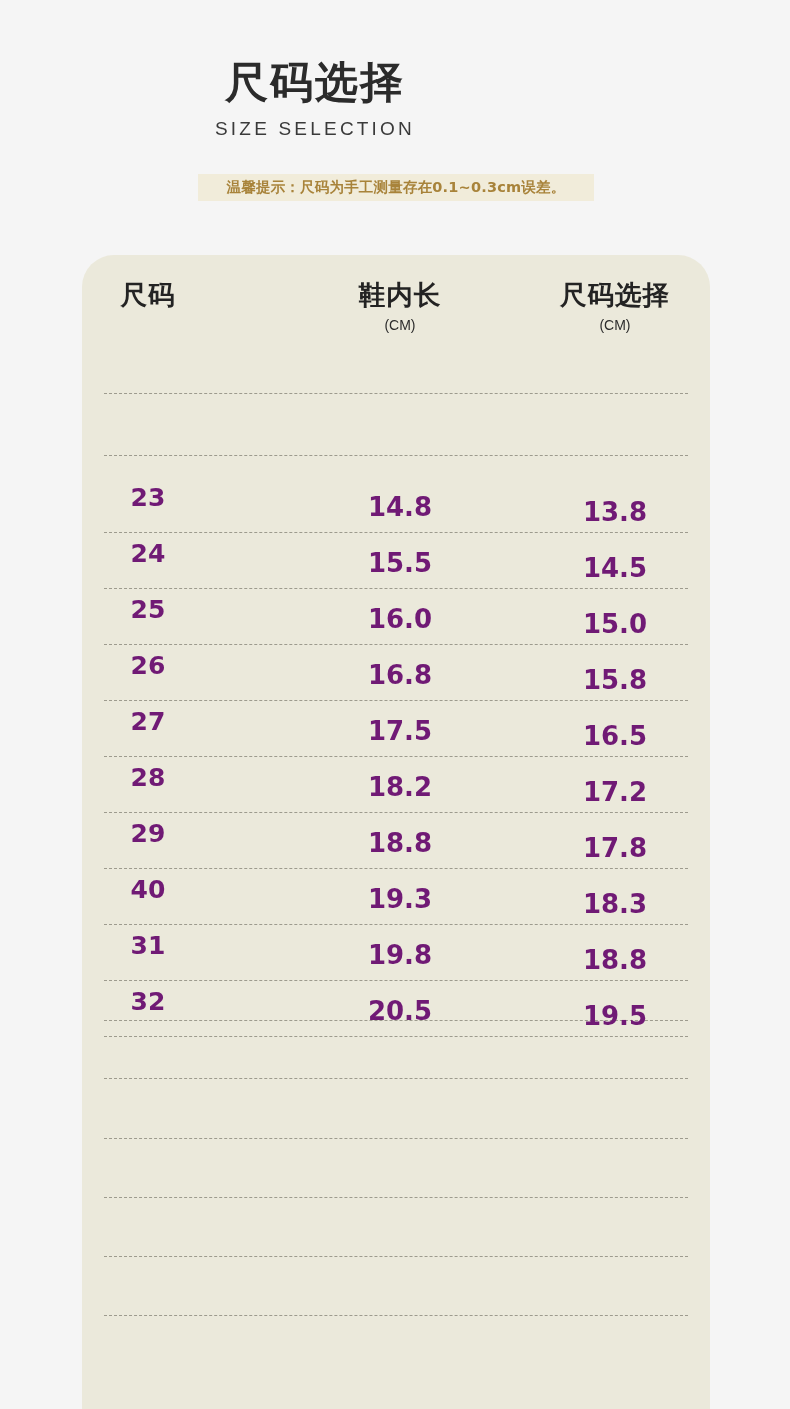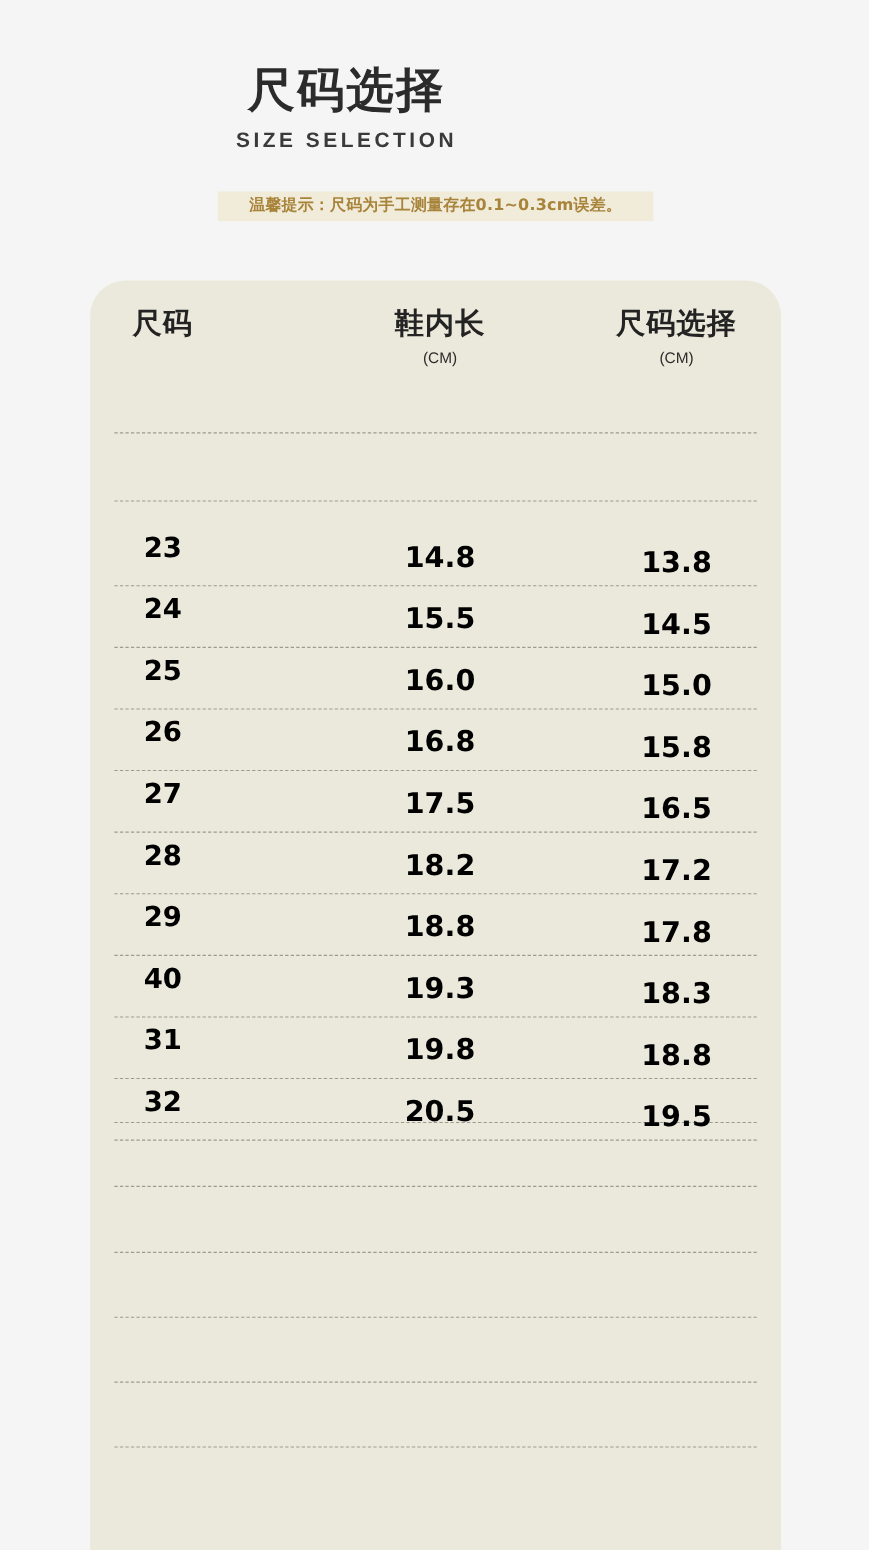--- a/index.html
+++ b/index.html
@@ -32,21 +32,21 @@
     font-weight: 700;
     color: #2b2b2b;
     letter-spacing: 2px;
     font-family: "DejaVu Sans", "Liberation Sans", sans-serif;
   }
   .page-subtitle {
     margin: 0;
     padding-top: 9px;
     font-size: 19px;
     line-height: 24px;
-    font-weight: 700;
+    font-weight: 400;
     color: #3a3a3a;
     letter-spacing: 3.2px;
     font-family: "Liberation Sans", sans-serif;
   }
 
   
   .notice-banner {
     position: absolute;
     left: 198px;
     top: 174px;
@@ -130,21 +130,21 @@
   .row {
     position: absolute;
     left: 0;
     width: 628px;
     height: 56px;
   }
   .cell {
     position: absolute;
     transform: translateX(-50%);
     font-weight: 700;
-    color: #000000;
+    color: #701a75;
     white-space: nowrap;
     font-family: "DejaVu Sans", "Liberation Sans", sans-serif;
   }
   .cell.size {
     left: 66px;
     top: 0px;
     font-size: 25px;
     line-height: 30px;
   }
   .cell.shoe {

